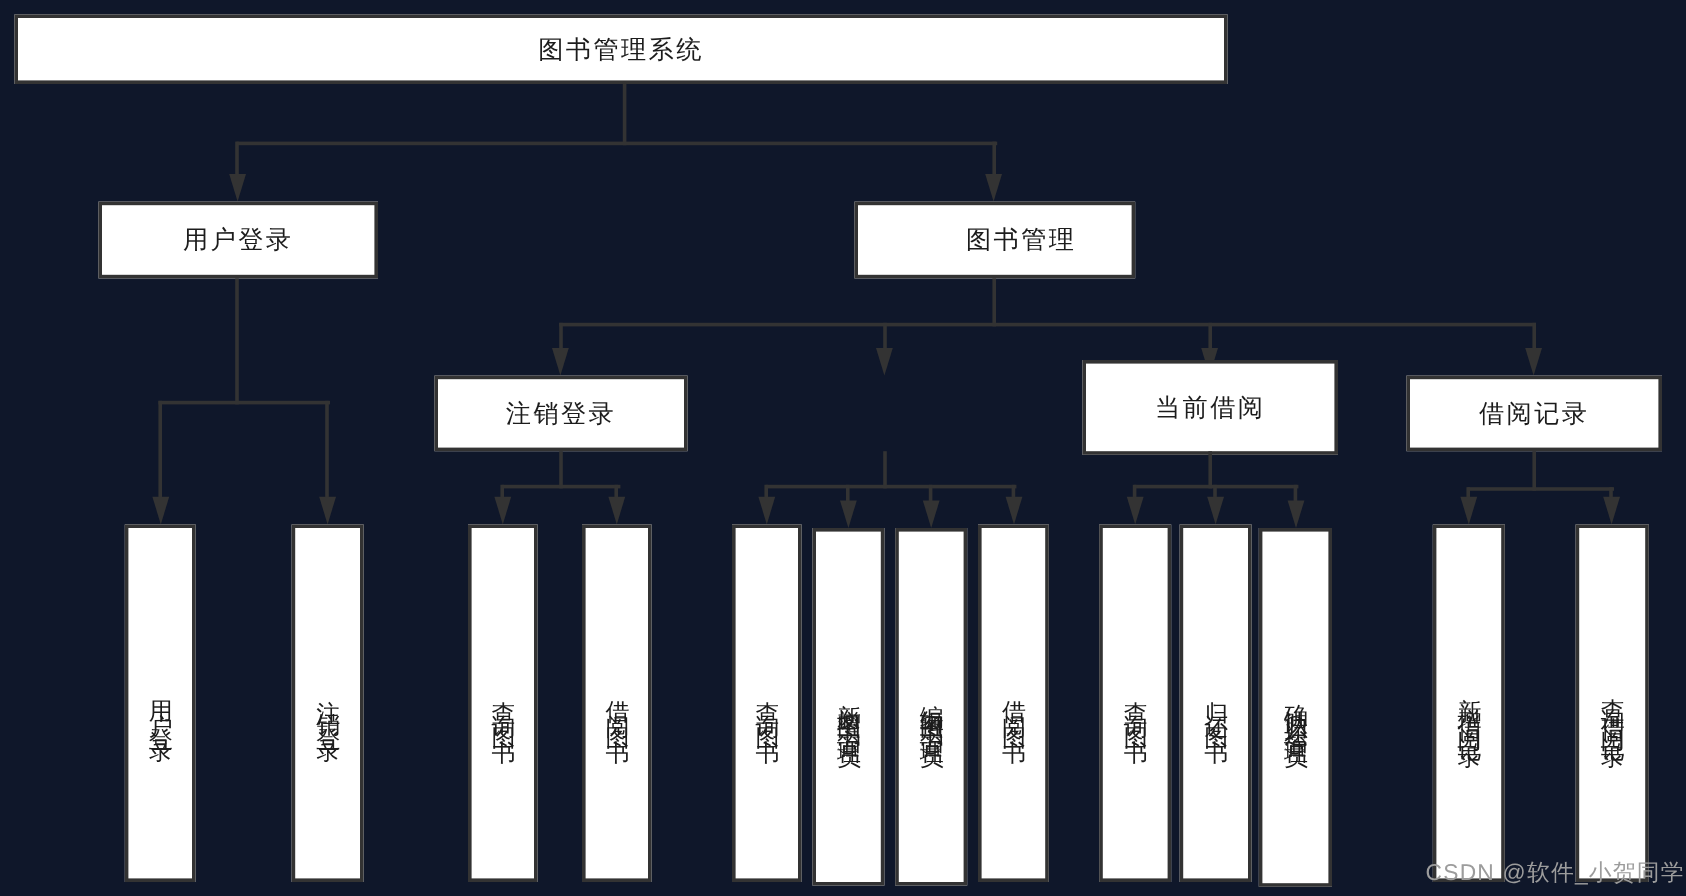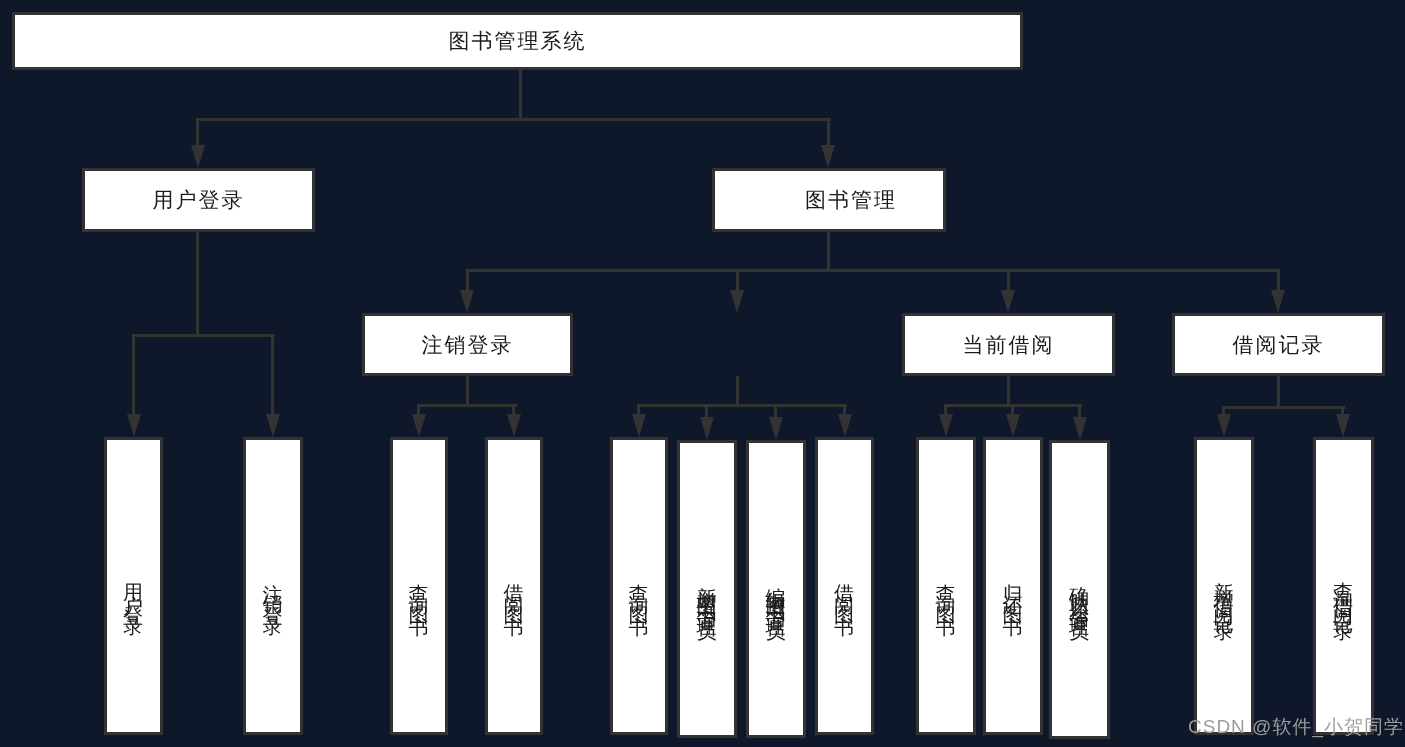--- a/index.html
+++ b/index.html
@@ -83,21 +83,21 @@
   <div class="vline" style="left:466px; top:269px; height:24px;"></div>
   <div class="arrow" style="left:460px; top:290px;"></div>
   <div class="vline" style="left:736px; top:269px; height:24px;"></div>
   <div class="arrow" style="left:730px; top:290px;"></div>
   <div class="vline" style="left:1007px; top:269px; height:24px;"></div>
   <div class="arrow" style="left:1001px; top:290px;"></div>
   <div class="vline" style="left:1277px; top:269px; height:24px;"></div>
   <div class="arrow" style="left:1271px; top:290px;"></div>
 
   <div class="box h-box" style="left:362px; top:313px; width:211px; height:63px;">注销登录</div>
-  <div class="box h-box" style="left:902px; top:313px; width:213px; height:63px;">当前借阅</div>
+  <div class="box h-box" style="left:902px; top:300px; width:213px; height:79px;">当前借阅</div>
   <div class="box h-box" style="left:1172px; top:313px; width:213px; height:63px;">借阅记录</div>
 
   <div class="vline" style="left:466px; top:376px; height:31px;"></div>
   <div class="hline" style="left:418px; top:404px; width:99px;"></div>
   <div class="vline" style="left:417px; top:404px; height:13px;"></div>
   <div class="arrow" style="left:412px; top:414px;"></div>
   <div class="vline" style="left:512px; top:404px; height:13px;"></div>
   <div class="arrow" style="left:507px; top:414px;"></div>
 
   <div class="vline" style="left:736px; top:376px; height:31px;"></div>

